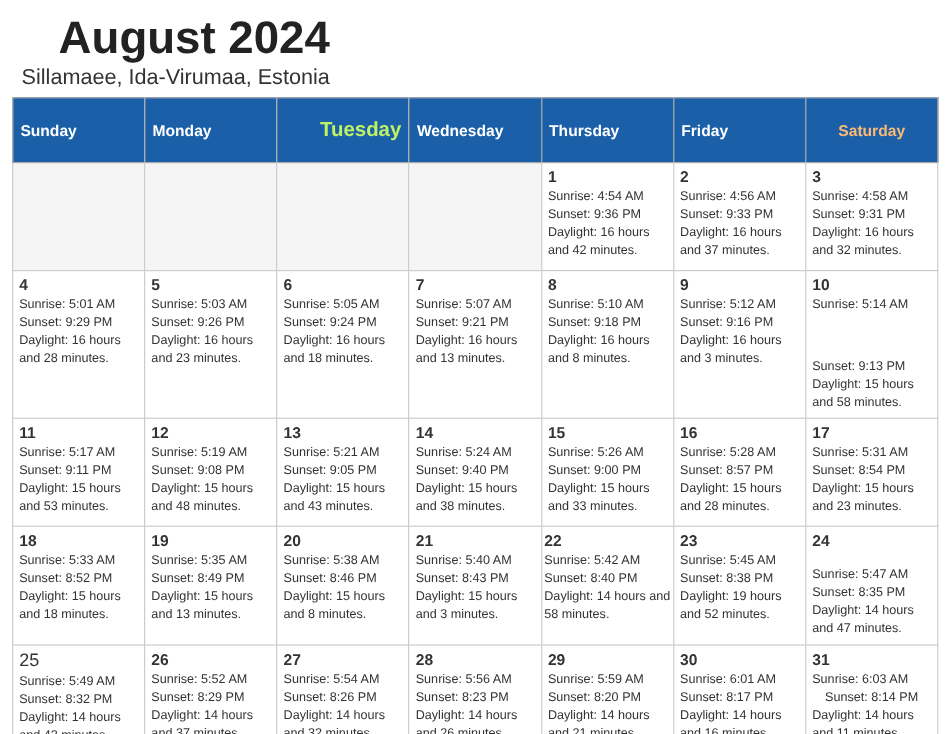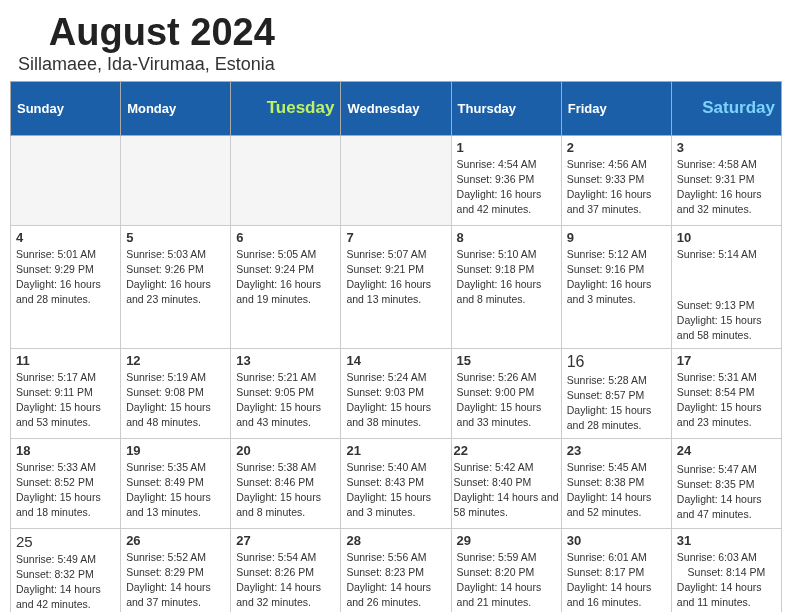--- a/index.html
+++ b/index.html
@@ -19,21 +19,21 @@
 
   <table style="width:calc(100% - 20px); margin:0 10px; border-collapse:collapse;">
     <thead>
       <tr>
         <th style="background:#1a5fa8;color:#fff;text-align:left;padding:5px 6px;font-size:13px;border:1px solid #aaa;">Sunday</th>
         <th style="background:#1a5fa8;color:#fff;text-align:left;padding:5px 6px;font-size:13px;border:1px solid #aaa;">Monday</th>
         <th style="background:#1a5fa8;color:#bef264;text-align:right;padding:5px 6px;font-size:17px;border:1px solid #aaa;">Tuesday</th>
         <th style="background:#1a5fa8;color:#fff;text-align:left;padding:5px 6px;font-size:13px;border:1px solid #aaa;">Wednesday</th>
         <th style="background:#1a5fa8;color:#fff;text-align:left;padding:5px 6px;font-size:13px;border:1px solid #aaa;">Thursday</th>
         <th style="background:#1a5fa8;color:#fff;text-align:left;padding:19px 6px;font-size:13px;border:1px solid #aaa;">Friday</th>
-        <th style="background:#1a5fa8;color:#7dd3fc;text-align:right;padding:5px 6px;font-size:17px;border:1px solid #aaa;">Saturday</th>
+        <th style="background:#1a5fa8;color:#fdba74;text-align:center;padding:5px 6px;font-size:13px;border:1px solid #aaa;">Saturday</th>
       </tr>
     </thead>
     <tbody id="calendar-body">
     <tr>
           <td style="border: 1px solid rgb(204, 204, 204); vertical-align: top; padding: 4px 5px; font-size: 10.5px; color: rgb(51, 51, 51); width: 110px; height: 90px; background: rgb(245, 245, 245);"></td>
           <td style="border: 1px solid rgb(204, 204, 204); vertical-align: top; padding: 4px 5px; font-size: 10.5px; color: rgb(51, 51, 51); width: 110px; height: 90px; background: rgb(245, 245, 245);"></td>
           <td style="border: 1px solid rgb(204, 204, 204); vertical-align: top; padding: 4px 5px; font-size: 10.5px; color: rgb(51, 51, 51); width: 110px; height: 90px; background: rgb(245, 245, 245);"></td>
           <td style="border: 1px solid rgb(204, 204, 204); vertical-align: top; padding: 4px 5px; font-size: 10.5px; color: rgb(51, 51, 51); width: 110px; height: 90px; background: rgb(245, 245, 245);"></td>
           <td style="border: 1px solid rgb(204, 204, 204); vertical-align: top; padding: 4px 5px; font-size: 10.5px; color: rgb(51, 51, 51); width: 110px; height: 90px;">
             <span style="font-size: 13px; font-weight: bold; display: block; margin-bottom: 2px;">1</span>
@@ -64,21 +64,21 @@
           <td style="border: 1px solid rgb(204, 204, 204); vertical-align: top; padding: 4px 5px; font-size: 10.5px; color: rgb(51, 51, 51); width: 110px; height: 90px;">
             <span style="font-size: 13px; font-weight: bold; display: block; margin-bottom: 2px;">5</span>
             <span style="display: block; line-height: 1.45;">Sunrise: 5:03 AM</span>
             <span style="display: block; line-height: 1.45;">Sunset: 9:26 PM</span>
             <span style="display: block; line-height: 1.45;">Daylight: 16 hours and 23 minutes.</span>
           </td>
           <td style="border: 1px solid rgb(204, 204, 204); vertical-align: top; padding: 4px 5px; font-size: 10.5px; color: rgb(51, 51, 51); width: 110px; height: 90px;">
             <span style="font-size: 13px; font-weight: bold; display: block; margin-bottom: 2px;">6</span>
             <span style="display: block; line-height: 1.45;">Sunrise: 5:05 AM</span>
             <span style="display: block; line-height: 1.45;">Sunset: 9:24 PM</span>
-            <span style="display: block; line-height: 1.45;">Daylight: 16 hours and 19 minutes.</span>
+            <span style="display: block; line-height: 1.45;">Daylight: 16 hours and 18 minutes.</span>
           </td>
           <td style="border: 1px solid rgb(204, 204, 204); vertical-align: top; padding: 4px 5px; font-size: 10.5px; color: rgb(51, 51, 51); width: 110px; height: 90px;">
             <span style="font-size: 13px; font-weight: bold; display: block; margin-bottom: 2px;">7</span>
             <span style="display: block; line-height: 1.45;">Sunrise: 5:07 AM</span>
             <span style="display: block; line-height: 1.45;">Sunset: 9:21 PM</span>
             <span style="display: block; line-height: 1.45;">Daylight: 16 hours and 13 minutes.</span>
           </td>
           <td style="border: 1px solid rgb(204, 204, 204); vertical-align: top; padding: 4px 5px; font-size: 10.5px; color: rgb(51, 51, 51); width: 110px; height: 90px;">
             <span style="font-size: 13px; font-weight: bold; display: block; margin-bottom: 2px;">8</span>
             <span style="display: block; line-height: 1.45;">Sunrise: 5:10 AM</span>
@@ -113,31 +113,31 @@
           </td>
           <td style="border: 1px solid rgb(204, 204, 204); vertical-align: top; padding: 4px 5px; font-size: 10.5px; color: rgb(51, 51, 51); width: 110px; height: 90px;">
             <span style="font-size: 13px; font-weight: bold; display: block; margin-bottom: 2px;">13</span>
             <span style="display: block; line-height: 1.45;">Sunrise: 5:21 AM</span>
             <span style="display: block; line-height: 1.45;">Sunset: 9:05 PM</span>
             <span style="display: block; line-height: 1.45;">Daylight: 15 hours and 43 minutes.</span>
           </td>
           <td style="border: 1px solid rgb(204, 204, 204); vertical-align: top; padding: 4px 5px; font-size: 10.5px; color: rgb(51, 51, 51); width: 110px; height: 90px;">
             <span style="font-size: 13px; font-weight: bold; display: block; margin-bottom: 2px;">14</span>
             <span style="display: block; line-height: 1.45;">Sunrise: 5:24 AM</span>
-            <span style="display: block; line-height: 1.45;">Sunset: 9:03 PM</span>
+            <span style="display: block; line-height: 1.45;">Sunset: 9:40 PM</span>
             <span style="display: block; line-height: 1.45;">Daylight: 15 hours and 38 minutes.</span>
           </td>
           <td style="border: 1px solid rgb(204, 204, 204); vertical-align: top; padding: 4px 5px; font-size: 10.5px; color: rgb(51, 51, 51); width: 110px; height: 90px;">
             <span style="font-size: 13px; font-weight: bold; display: block; margin-bottom: 2px;">15</span>
             <span style="display: block; line-height: 1.45;">Sunrise: 5:26 AM</span>
             <span style="display: block; line-height: 1.45;">Sunset: 9:00 PM</span>
             <span style="display: block; line-height: 1.45;">Daylight: 15 hours and 33 minutes.</span>
           </td>
           <td style="border: 1px solid rgb(204, 204, 204); vertical-align: top; padding: 4px 5px; font-size: 10.5px; color: rgb(51, 51, 51); width: 110px; height: 90px;">
-            <span style="font-size: 16px; font-weight: normal; display: block; margin-bottom: 2px;">16</span>
+            <span style="font-size: 13px; font-weight: bold; display: block; margin-bottom: 2px;">16</span>
             <span style="display: block; line-height: 1.45;">Sunrise: 5:28 AM</span>
             <span style="display: block; line-height: 1.45;">Sunset: 8:57 PM</span>
             <span style="display: block; line-height: 1.45;">Daylight: 15 hours and 28 minutes.</span>
           </td>
           <td style="border: 1px solid rgb(204, 204, 204); vertical-align: top; padding: 4px 5px; font-size: 10.5px; color: rgb(51, 51, 51); width: 110px; height: 90px;">
             <span style="font-size: 13px; font-weight: bold; display: block; margin-bottom: 2px;">17</span>
             <span style="display: block; line-height: 1.45;">Sunrise: 5:31 AM</span>
             <span style="display: block; line-height: 1.45;">Sunset: 8:54 PM</span>
             <span style="display: block; line-height: 1.45;">Daylight: 15 hours and 23 minutes.</span>
           </td>
@@ -170,24 +170,24 @@
           <td style="border: 1px solid rgb(204, 204, 204); vertical-align: top; padding: 4px 2px; font-size: 10.5px; color: rgb(51, 51, 51); width: 110px; height: 90px;">
             <span style="font-size: 13px; font-weight: bold; display: block; margin-bottom: 2px;">22</span>
             <span style="display: block; line-height: 1.45;">Sunrise: 5:42 AM</span>
             <span style="display: block; line-height: 1.45;">Sunset: 8:40 PM</span>
             <span style="display: block; line-height: 1.45;">Daylight: 14 hours and 58 minutes.</span>
           </td>
           <td style="border: 1px solid rgb(204, 204, 204); vertical-align: top; padding: 4px 5px; font-size: 10.5px; color: rgb(51, 51, 51); width: 110px; height: 90px;">
             <span style="font-size: 13px; font-weight: bold; display: block; margin-bottom: 2px;">23</span>
             <span style="display: block; line-height: 1.45;">Sunrise: 5:45 AM</span>
             <span style="display: block; line-height: 1.45;">Sunset: 8:38 PM</span>
-            <span style="display: block; line-height: 1.45;">Daylight: 14 hours and 52 minutes.</span>
-          </td>
-          <td style="border: 1px solid rgb(204, 204, 204); vertical-align: top; padding: 4px 5px; font-size: 10.5px; color: rgb(51, 51, 51); width: 110px; height: 90px;">
-            <span style="font-size: 13px; font-weight: bold; display: block; margin-bottom: 4px;">24</span>
+            <span style="display: block; line-height: 1.45;">Daylight: 19 hours and 52 minutes.</span>
+          </td>
+          <td style="border: 1px solid rgb(204, 204, 204); vertical-align: top; padding: 4px 5px; font-size: 10.5px; color: rgb(51, 51, 51); width: 110px; height: 90px;">
+            <span style="font-size: 13px; font-weight: bold; display: block; margin-bottom: 14px;">24</span>
             <span style="display: block; line-height: 1.45;">Sunrise: 5:47 AM</span>
             <span style="display: block; line-height: 1.45;">Sunset: 8:35 PM</span>
             <span style="display: block; line-height: 1.45;">Daylight: 14 hours and 47 minutes.</span>
           </td>
         </tr>
         <tr>
           <td style="border: 1px solid rgb(204, 204, 204); vertical-align: top; padding: 4px 5px; font-size: 10.5px; color: rgb(51, 51, 51); width: 110px; height: 90px;">
             <span style="font-size: 15px; font-weight: normal; display: block; margin-bottom: 2px;">25</span>
             <span style="display: block; line-height: 1.45;">Sunrise: 5:49 AM</span>
             <span style="display: block; line-height: 1.45;">Sunset: 8:32 PM</span>

